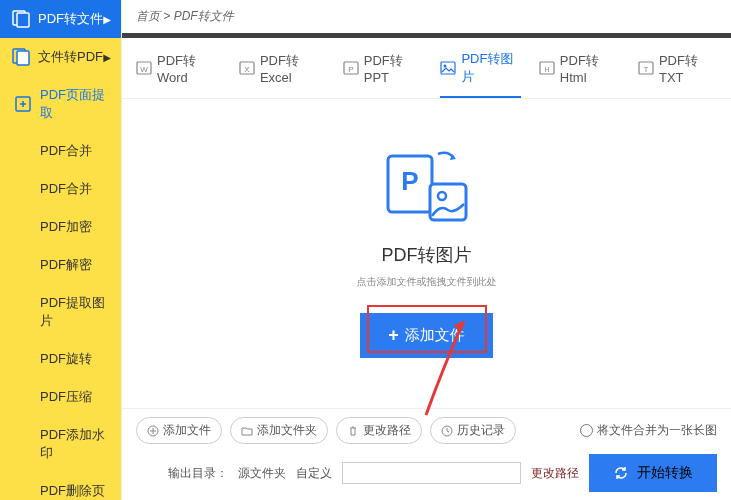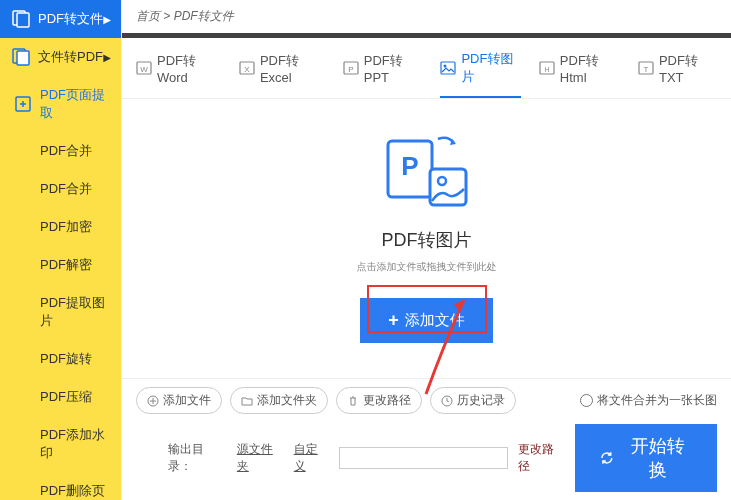--- a/index.html
+++ b/index.html
@@ -26,24 +26,24 @@
 .red-box { border: 2px solid #e53935; position: absolute; pointer-events: none; }
 .red-arrow { position: absolute; pointer-events: none; }
 .footer { border-top: 1px solid #eee; padding: 8px 14px; display: flex; flex-direction: column; gap: 10px; font-size: 12px; }
 .footer-row1 { display: flex; align-items: center; justify-content: space-between; gap: 10px; }
 .footer-btns { display: flex; gap: 8px; }
 .footer-btn { display: flex; align-items: center; gap: 4px; border: 1px solid #ccc; border-radius: 14px; padding: 4px 10px; cursor: pointer; background: #fff; color: #555; font-size: 12px; }
 .merge-opt { display: flex; align-items: center; gap: 4px; color: #555; }
 .merge-opt input { margin: 0; }
 .footer-row2 { display: flex; align-items: center; gap: 10px; margin-left: 32px; }
 .out-label { color: #555; }
-.out-radio { display: flex; gap: 10px; color: #555; text-decoration: underline; }
+.out-radio { display: flex; gap: 10px; color: #555; }
 .out-input { flex: 1; border: 1px solid #ccc; padding: 3px 6px; height: 22px; font-size: 12px; }
 .change-path { color: #7f1d1d; cursor: pointer; }
-.convert-btn { background: #2d7bf0; color: #ffffff; border: none; padding: 10px 24px; font-size: 18px; cursor: pointer; display: flex; align-items: center; gap: 8px; }
+.convert-btn { background: #2d7bf0; color: #000000; border: none; padding: 10px 24px; font-size: 14px; cursor: pointer; display: flex; align-items: center; gap: 8px; }
 </style>
 </head>
 <body>
 
 <div class="app">
   <div class="sidebar">
     <div class="sidebar-item active">
       <svg width="18" height="18" viewBox="0 0 18 18">
           <rect x="1" y="1" width="12" height="14" rx="1" fill="none" stroke="#fff" stroke-width="1.5"></rect>
           <rect x="5" y="3" width="12" height="14" rx="1" fill="#1a73e8" stroke="#fff" stroke-width="1.5"></rect>

